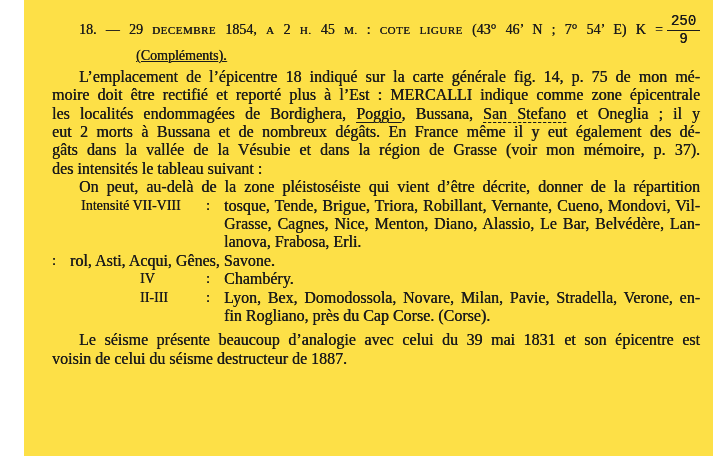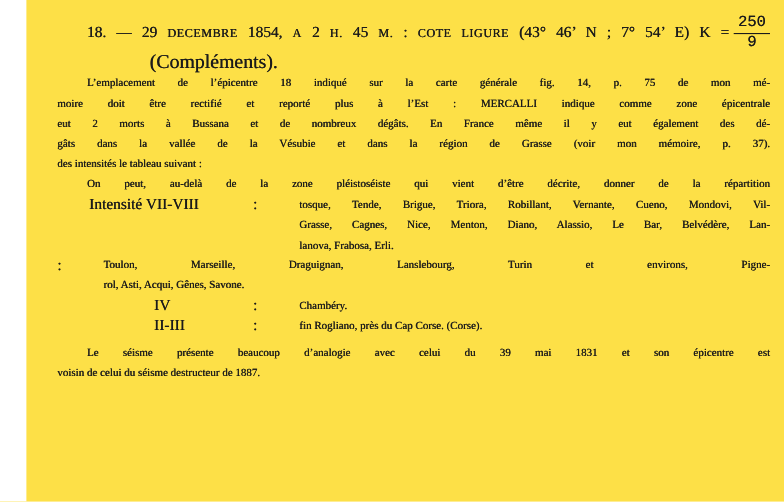--- a/index.html
+++ b/index.html
@@ -10,47 +10,47 @@
     overflow:hidden;
     font-family:"Liberation Serif","DejaVu Serif",serif;
     color:#1b1b1b;
     text-shadow:0.3px 0 0 currentColor;
     margin-left:24px;
   }
   .content {
     position:absolute; left:28px; top:14px; width:648px;
   }
   .ln {
-    font-size:10px; line-height:18.4px;
+    font-size:16px; line-height:18.4px;
     text-align:justify; text-align-last:justify;
     white-space:normal;
   }
   .ln.end { text-align-last:left; }
   .ind { text-indent:27px; }
 
   
   .heading-line {
     font-size:14px; line-height:32px;
     padding-left:27px;
     text-align:justify; text-align-last:justify;
   }
   .sc { font-size:11px; letter-spacing:0.5px; }
   .frac {
     display:inline-block; vertical-align:middle;
     text-align:center; text-align-last:center;
     margin-left:4px; line-height:normal;font-family:Liberation Mono, monospace;
   }
   .frac .num { display:block; font-size:14px; line-height:15px; padding:0 4px 1px; border-bottom:1.4px solid #1b1b1b; }
   .frac .den { display:block; font-size:14px; line-height:15px; padding-top:1px; }
-  .subtitle { font-size:18px; line-height:18.4px; padding-left:84px; }
+  .subtitle { font-size:14px; line-height:18.4px; padding-left:84px;text-decoration:underline; }
 
   .para1 { margin-top:2px; }
 
   
-  .trow { display:flex;gap:24px; }
+  .trow { display:flex; }
   .tlabel { flex:none; width:154px; box-sizing:border-box; padding-left:29px; font-size:14px; line-height:18.4px; }
   .trow.num-row .tlabel { padding-left:88px; }
   .tsep { flex:none; width:18px; font-size:14px; line-height:18.4px; }
   .ttext { flex:1; min-width:0; }
 
   .para3 { margin-top:6px; }
 
   .u-solid  { text-decoration:underline; text-decoration-thickness:1px; text-underline-offset:2.5px; }
   .u-dashed { text-decoration:underline dashed; text-decoration-thickness:1px; text-underline-offset:2.5px; }
 </style>
@@ -59,20 +59,21 @@
 
 <div class="page">
   <div class="content">
 
     <div class="heading-line"><span>18. — 29 </span><span class="sc">DECEMBRE</span><span> 1854, </span><span class="sc">A</span><span> 2 </span><span class="sc">H.</span><span> 45 </span><span class="sc">M.</span><span> : </span><span class="sc">COTE LIGURE</span><span> (43° 46’ N ; 7° 54’ E) K =</span><span class="frac"><span class="num">250</span><span class="den">9</span></span></div>
     <div class="subtitle">(Compléments).</div>
 
     <div class="para1">
       <div class="ln ind">L’emplacement de l’épicentre 18 indiqué sur la carte générale fig. 14, p. 75 de mon mé-</div>
       <div class="ln">moire doit être rectifié et reporté plus à l’Est : MERCALLI indique comme zone épicentrale</div>
+      <div class="ln"><span>les localités endommagées de Bordighera, </span><span class="u-solid">Poggio</span><span>, Bussana, </span><span class="u-dashed">San Stefano</span><span> et Oneglia ; il y</span></div>
       <div class="ln">eut 2 morts à Bussana et de nombreux dégâts. En France même il y eut également des dé-</div>
       <div class="ln">gâts dans la vallée de la Vésubie et dans la région de Grasse (voir mon mémoire, p. 37).</div>
     </div>
 
     <div>
       <div class="ln end">des intensités le tableau suivant :</div>
       <div class="ln ind">On peut, au-delà de la zone pléistoséiste qui vient d’être décrite, donner de la répartition</div>
     </div>
 
     <div>
@@ -83,37 +84,37 @@
         <div class="ttext">
           <div class="ln">tosque, Tende, Brigue, Triora, Robillant, Vernante, Cueno, Mondovi, Vil-</div>
           <div class="ln">Grasse, Cagnes, Nice, Menton, Diano, Alassio, Le Bar, Belvédère, Lan-</div>
           <div class="ln end">lanova, Frabosa, Erli.</div>
         </div>
       </div>
 
       <div class="trow num-row">
         <div class="tsep">:</div>
         <div class="ttext">
-          <div class="ln">Toulon, Marseille, Draguignan, Lanslebourg, Turin et environs, Pigne-</div>
           <div class="ln end">rol, Asti, Acqui, Gênes, Savone.</div>
         </div>
       </div>
 
       <div class="trow num-row">
         <div class="tlabel">IV</div>
         <div class="tsep">:</div>
         <div class="ttext">
           <div class="ln end">Chambéry.</div>
         </div>
       </div>
 
       <div class="trow num-row">
         <div class="tlabel">II-III</div>
         <div class="tsep">:</div>
         <div class="ttext">
+          <div class="ln">Lyon, Bex, Domodossola, Novare, Milan, Pavie, Stradella, Verone, en-</div>
           <div class="ln end">fin Rogliano, près du Cap Corse. (Corse).</div>
         </div>
       </div>
 
     </div>
 
     <div class="para3">
       <div class="ln ind">Le séisme présente beaucoup d’analogie avec celui du 39 mai 1831 et son épicentre est</div>
       <div class="ln end">voisin de celui du séisme destructeur de 1887.</div>
     </div>

